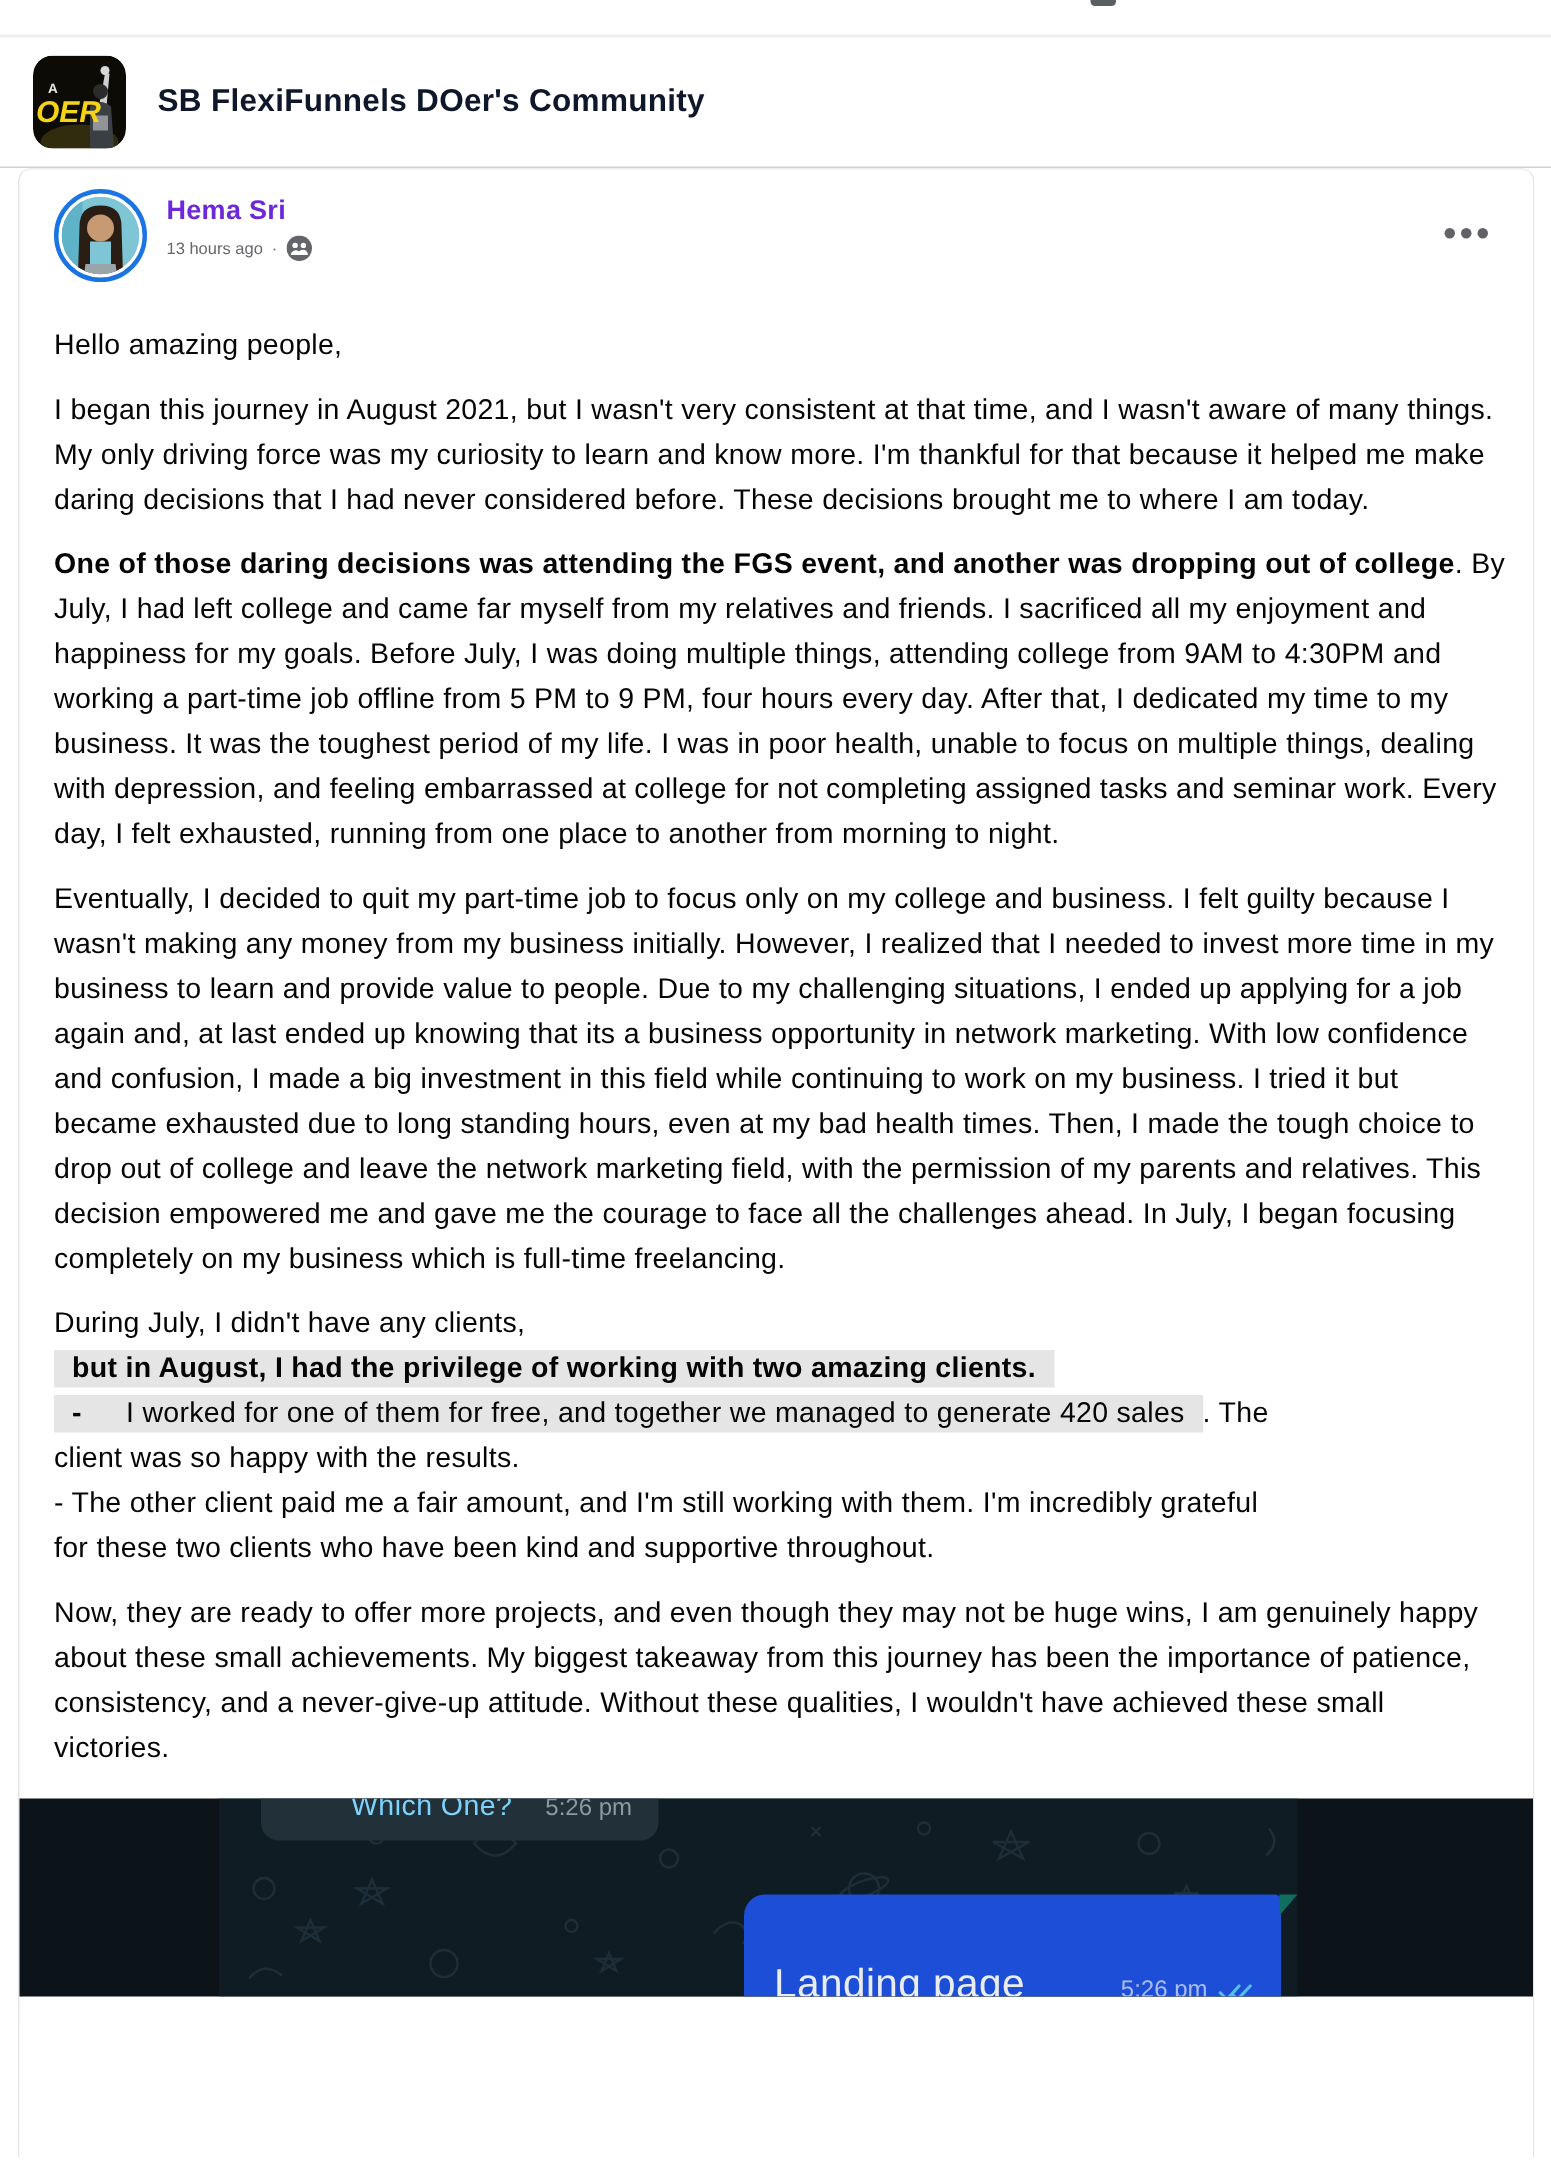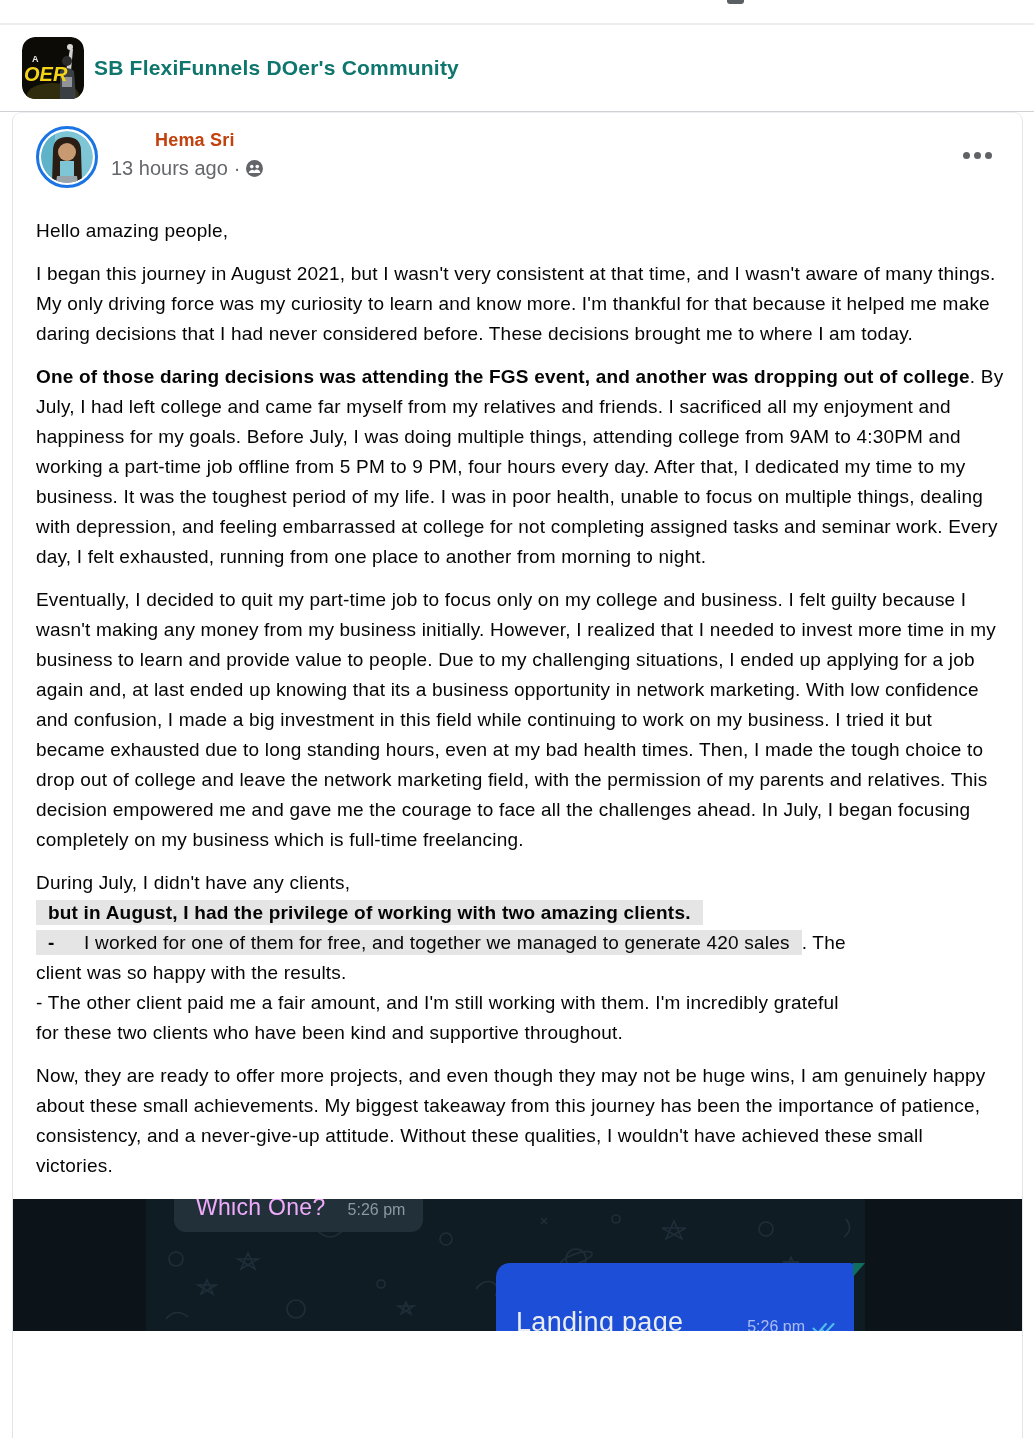--- a/index.html
+++ b/index.html
@@ -7,34 +7,34 @@
     font-family:"Liberation Sans", sans-serif; }
 
   
   .top-strip { position:relative; height:25px; background:#ffffff; border-bottom:2px solid #ededee; }
   .top-pill { position:absolute; left:727px; top:0; width:17px; height:4px; border-radius:0 0 3px 3px; background:#5b5e63; }
 
   
   .group-header { height:87px; background:#ffffff; display:flex; align-items:center;
     padding-left:22px; border-bottom:1px solid #cfd1d5; }
   .group-icon { width:62px; height:62px; flex:0 0 62px; border-radius:13px; overflow:hidden; cursor:pointer; }
-  .group-title { font-size:21px; font-weight:700; color:#0f766e; margin-left:10px; letter-spacing:.2px; }
+  .group-title { font-size:21px; font-weight:700; color:#0f172a; margin-left:21px; letter-spacing:.2px; }
 
   
   .post-card { position:relative; margin-left:12px; width:1011px; background:#ffffff;
     border-left:1px solid #e3e5e9; border-right:1px solid #e3e5e9; border-top:1px solid #eceef1;
     border-radius:9px 9px 0 0; min-height:1326px; }
   .post-header { position:relative; padding:13px 28px 0 23px; display:flex; }
   .avatar { width:62px; height:62px; flex:0 0 62px; border-radius:50%; border:3px solid #1b74e4;
     padding:2px; background:#ffffff; cursor:pointer; }
   .avatar svg { width:52px; height:52px; border-radius:50%; display:block; }
   .author-block { margin-left:13px; padding-top:4px; }
-  .author-name { font-size:18px; font-weight:700; color:#c2410c; letter-spacing:.2px; cursor:pointer;margin-left:44px; }
+  .author-name { font-size:18px; font-weight:700; color:#6d28d9; letter-spacing:.2px; cursor:pointer; }
   .post-meta { margin-top:6px; display:flex; align-items:center; gap:6px;
-    font-size:20px; color:#65676b; }
+    font-size:11px; color:#65676b; }
   .post-meta .privacy { width:17px; height:17px; display:inline-block; }
   .more-btn { position:absolute; right:28px; top:33px; display:flex; gap:4px; background:none;
     border:none; cursor:pointer; padding:6px 2px; }
   .more-btn .dot { width:7px; height:7px; border-radius:50%; background:#606266; }
 
   
   .post-text { margin-top:28px; padding:0 18px 0 23px; font-size:19px; line-height:30px;
     color:#050505; letter-spacing:.2px; }
   .post-text p { margin:0 0 13px 0; }
   .post-text .b { font-weight:700;text-align:right; }
@@ -42,21 +42,21 @@
 
   
   .attachment { position:relative; margin-top:18px; height:132px; background:#0c141a;
     overflow:hidden; cursor:pointer; }
   .chat-area { position:absolute; left:133px; top:0; width:719px; height:132px;
     background:#0f1c23; overflow:hidden; }
   .doodles { position:absolute; left:0; top:0; width:719px; height:132px; opacity:.75; }
 
   .bubble-in { position:absolute; left:28px; top:-14px; background:#223139; border-radius:12px;
     padding:9px 18px 11px 22px; display:flex; align-items:baseline; gap:22px; white-space:nowrap; }
-  .msg-in { font-size:23px; color:#f0abfc; letter-spacing:.3px; }
+  .msg-in { font-size:19px; color:#7dd3fc; letter-spacing:.3px;margin-left:38px; }
   .time-in { font-size:16px; color:#8a99a2; }
 
   .bubble-out { position:absolute; left:350px; top:64px; min-width:358px; height:90px;
     background:#1d4ed8; border-radius:14px 4px 14px 14px; padding:12px 18px 14px 20px;
     display:flex; align-items:flex-end; justify-content:space-between; gap:14px; white-space:nowrap; }
   .bubble-tail { position:absolute; right:-11px; top:0; width:0; height:0;
     border-left:12px solid #0f6e5e; border-bottom:14px solid transparent; }
   .msg-out { font-size:27px; color:#e9edef; letter-spacing:.3px; line-height:34px; }
   .out-meta { display:flex; align-items:center; gap:7px; padding-bottom:3px; }
   .time-out { font-size:16px; color:rgba(255,255,255,.62); }

